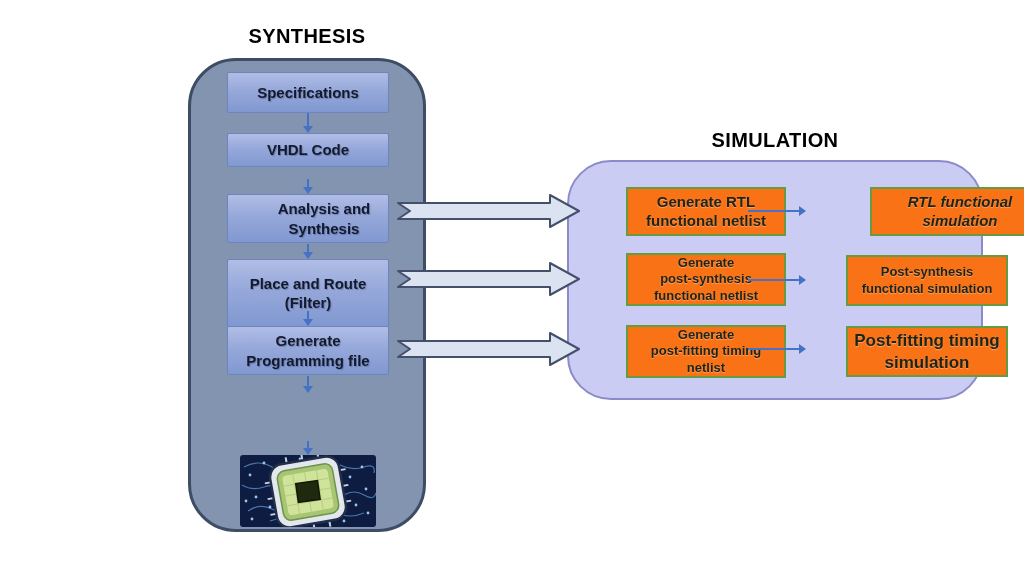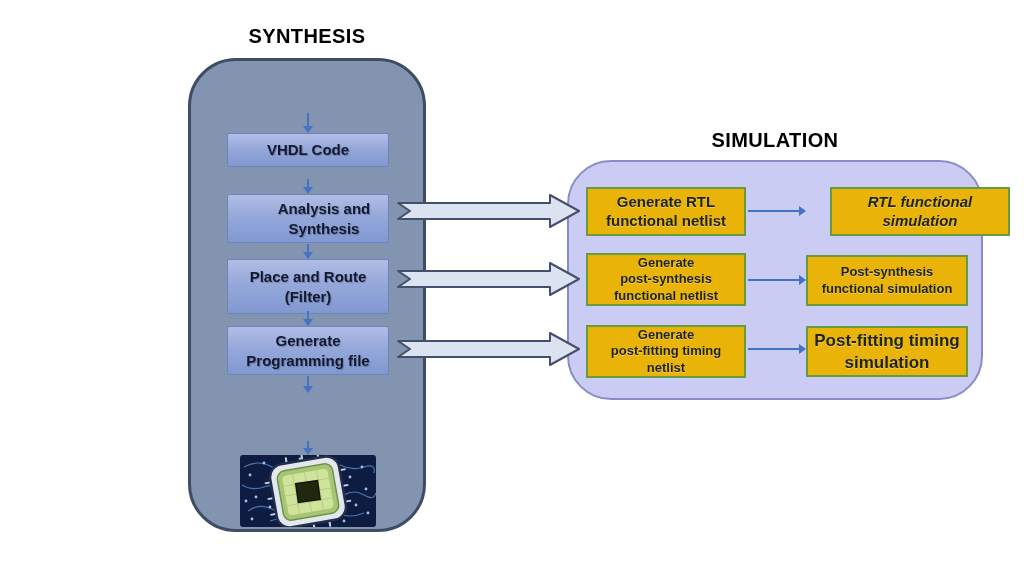--- a/index.html
+++ b/index.html
@@ -30,45 +30,45 @@
     background:linear-gradient(180deg,#b0bde6 0%,#96a8da 45%,#8098d1 100%);
     border:1px solid #6f84bd;border-radius:2px;
     display:flex;align-items:center;justify-content:center;text-align:center;
     font-weight:600;font-size:15px;color:#141a2e;line-height:1.3;
     white-space:pre-line;box-sizing:border-box;
     text-shadow:1px 1px 1px rgba(25,35,70,.30);
   }
   .s1{top:72px;height:41px;}
   .s2{top:133px;height:34px;}
   .s3{top:194px;height:49px;padding-left:32px;}
-  .s4{top:259px;height:55px;}
+  .s4{top:259px;height:68px;}
   .s5{top:326px;height:49px;}
   .s6{top:393px;height:47px;}
 
   .vc{position:absolute;left:307px;width:2px;background:#4472c4;}
   .vc::after{
     content:"";position:absolute;left:-4px;bottom:-7px;
     border-left:5px solid transparent;border-right:5px solid transparent;
     border-top:7px solid #4472c4;
   }
   .c1{top:113px;height:13px;}
   .c2{top:179px;height:8px;}
   .c3{top:244px;height:8px;}
   .c4{top:311px;height:8px;}
   .c5{top:376px;height:10px;}
   .c6{top:441px;height:7px;}
 
   .flow{position:absolute;left:397px;width:184px;height:34px;}
   .f1{top:194px;} .f2{top:262px;} .f3{top:332px;}
 
   .task{
-    position:absolute;background:#eab308;border:2px solid #669b41;
+    position:absolute;background:#f97316;border:2px solid #669b41;
     display:flex;align-items:center;justify-content:center;text-align:center;
     font-weight:700;color:#1e2417;line-height:1.25;white-space:pre-line;
-    box-sizing:border-box;text-shadow:0 1px 1px rgba(255,255,255,.35);
+    box-sizing:border-box;text-shadow:0 1px 1px rgba(255,255,255,.35);margin-left:40px;
   }
   .fs-m{font-size:15px;} .fs-s{font-size:13px;} .fs-l{font-size:17px;}
   .gl1{left:586px;top:187px;width:160px;height:49px;}
   .gr1{left:830px;top:187px;width:180px;height:49px;font-style:italic;}
   .gl2{left:586px;top:253px;width:160px;height:53px;}
   .gr2{left:806px;top:255px;width:162px;height:51px;}
   .gl3{left:586px;top:325px;width:160px;height:53px;}
   .gr3{left:806px;top:326px;width:162px;height:51px;}
 
   .hc{position:absolute;height:2px;background:#4472c4;}
@@ -87,20 +87,21 @@
 <body>
 
 <div class="canvas">
 
   <div class="title syn-title">SYNTHESIS</div>
   <div class="title sim-title">SIMULATION</div>
 
   <div class="syn-panel"></div>
   <div class="sim-panel"></div>
 
+  <div class="step s1">Specifications</div>
   <div class="vc c1"></div>
   <div class="step s2">VHDL Code</div>
   <div class="vc c2"></div>
   <div class="step s3">Analysis and
 Synthesis</div>
   <div class="vc c3"></div>
   <div class="step s4">Place and Route
 (Filter)</div>
   <div class="vc c4"></div>
   <div class="step s5">Generate

